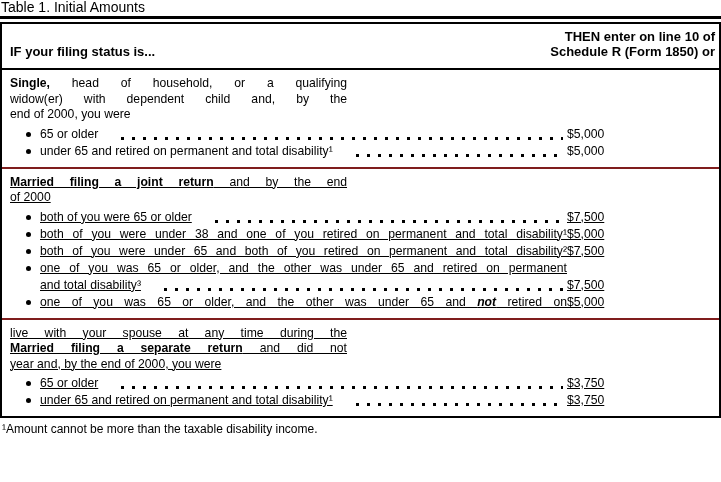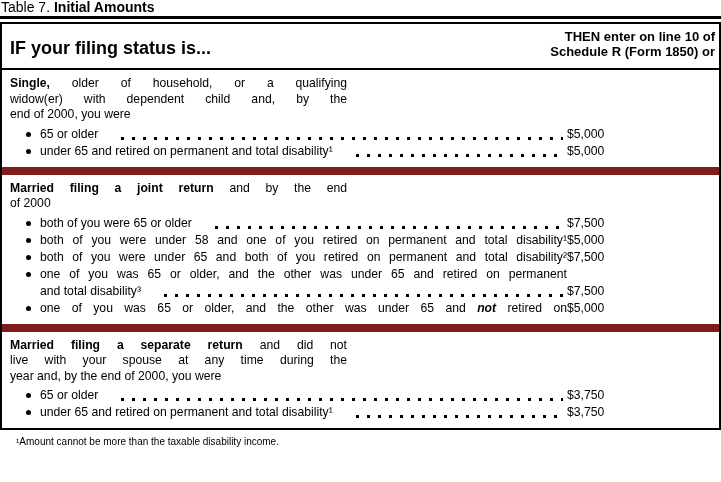--- a/index.html
+++ b/index.html
@@ -2,36 +2,36 @@
 <html><head>
 <meta charset="utf-8">
 <style>
   html,body{margin:0;padding:0;}
   body{
     width:721px;height:482px;background:#ffffff;color:#000;
     font-family:"Liberation Sans", sans-serif;
     -webkit-font-smoothing:antialiased;
   }
   .title{font-size:14px;line-height:15px;padding:0 0 0 1px;white-space:nowrap;}
-  .title .main{font-weight:bold;}
+  .title .main{font-weight:normal;}
   .rule{height:3px;background:#000;margin:1px 0 3px 0;}
 
   .tbl{
     box-sizing:border-box;width:721px;border:2px solid #000;
     font-size:12.2px;
   }
   .thead{
     display:flex;justify-content:space-between;align-items:flex-end;
     padding:5px 4px 9px 8px;border-bottom:2px solid #000;font-weight:bold;
   }
-  .thead-left{font-size:18px;white-space:nowrap;}
+  .thead-left{font-size:13px;white-space:nowrap;}
   .thead-right{width:172px;font-size:13px;line-height:15px;white-space:nowrap;text-align:right;}
 
   .section{padding:6px 72px 7px 8px;}
-  .section + .section{border-top:8px solid #7f1d1d;}
+  .section + .section{border-top:2px solid #7f1d1d;text-decoration:underline;}
 
   .intro{width:337px;max-width:100%;}
   .line{position:relative;line-height:17px;white-space:nowrap;}
   .intro .line{line-height:15.5px;}
   .j{text-align:justify;text-align-last:justify;}
   .b{font-weight:bold;}
   .bi{font-weight:bold;font-style:italic;}
 
   .item{display:flex;}
   .intro + .item{margin-top:3px;}
@@ -39,42 +39,42 @@
   .item .line{padding-left:30px;gap:16px;}
   .bullet{position:absolute;left:16px;top:6px;width:5px;height:5px;border-radius:50%;background:#000;}
   .lastflex{display:flex;}
   .lastflex .txt{white-space:nowrap;}
   .leader{
     flex:1 1 auto;align-self:flex-end;height:3px;margin:0 4px 3px 7px;
     background:repeating-linear-gradient(to right,#000 0 3px,transparent 3px 11px);
   }
   .amount{flex:0 0 80px;text-align:left;align-self:flex-end;line-height:17px;}
 
-  .footnotes{padding:5px 0 0 16px;font-size:10px;line-height:13.9px;}
+  .footnotes{padding:5px 0 0 2px;font-size:12px;line-height:13.9px;}
   .footnotes .fn{white-space:nowrap;}
 </style>
 </head>
 <body>
 
 <div>
-  <div class="title"><span>Table 7.</span><span>&nbsp;</span><span class="main">Initial Amounts</span></div>
+  <div class="title"><span>Table 1.</span><span>&nbsp;</span><span class="main">Initial Amounts</span></div>
   <div class="rule"></div>
 
   <div class="tbl">
     <div class="thead">
       <div class="thead-left">IF your filing status is...</div>
       <div class="thead-right">
         <div>THEN enter on line 10 of</div>
         <div>Schedule R (Form 1850) or</div>
       </div>
     </div>
     <div>
         <div class="section">
           <div class="intro">
-            <div class="line j"><span class="b">Single,</span><span> older of household, or a qualifying</span></div>
+            <div class="line j"><span class="b">Single,</span><span> head of household, or a qualifying</span></div>
             <div class="line j"><span>widow(er) with dependent child and, by the</span></div>
             <div class="line"><span>end of 2000, you were</span></div>
           </div>
           <div class="item">
             <div class="item-text">
               <div class="line lastflex">
                 <span class="txt"><span>65 or older</span></span>
                 <span class="leader"></span>
                 <span class="bullet"></span>
               </div>
@@ -102,21 +102,21 @@
               <div class="line lastflex">
                 <span class="txt"><span>both of you were 65 or older</span></span>
                 <span class="leader"></span>
                 <span class="bullet"></span>
               </div>
             </div>
             <div class="amount">$7,500</div>
           </div>
           <div class="item">
             <div class="item-text">
-              <div class="line j"><span>both of you were under 58 and one of you retired on permanent and total disability¹</span><span class="bullet"></span></div>
+              <div class="line j"><span>both of you were under 38 and one of you retired on permanent and total disability¹</span><span class="bullet"></span></div>
             </div>
             <div class="amount">$5,000</div>
           </div>
           <div class="item">
             <div class="item-text">
               <div class="line j"><span>both of you were under 65 and both of you retired on permanent and total disability²</span><span class="bullet"></span></div>
             </div>
             <div class="amount">$7,500</div>
           </div>
           <div class="item">
@@ -131,22 +131,22 @@
           </div>
           <div class="item">
             <div class="item-text">
               <div class="line j"><span>one of you was 65 or older, and the other was under 65 and </span><span class="bi">not</span><span> retired on</span><span class="bullet"></span></div>
             </div>
             <div class="amount">$5,000</div>
           </div>
         </div>
         <div class="section">
           <div class="intro">
+            <div class="line j"><span>live with your spouse at any time during the</span></div>
             <div class="line j"><span class="b">Married filing a separate return</span><span> and did not</span></div>
-            <div class="line j"><span>live with your spouse at any time during the</span></div>
             <div class="line"><span>year and, by the end of 2000, you were</span></div>
           </div>
           <div class="item">
             <div class="item-text">
               <div class="line lastflex">
                 <span class="txt"><span>65 or older</span></span>
                 <span class="leader"></span>
                 <span class="bullet"></span>
               </div>
             </div>

